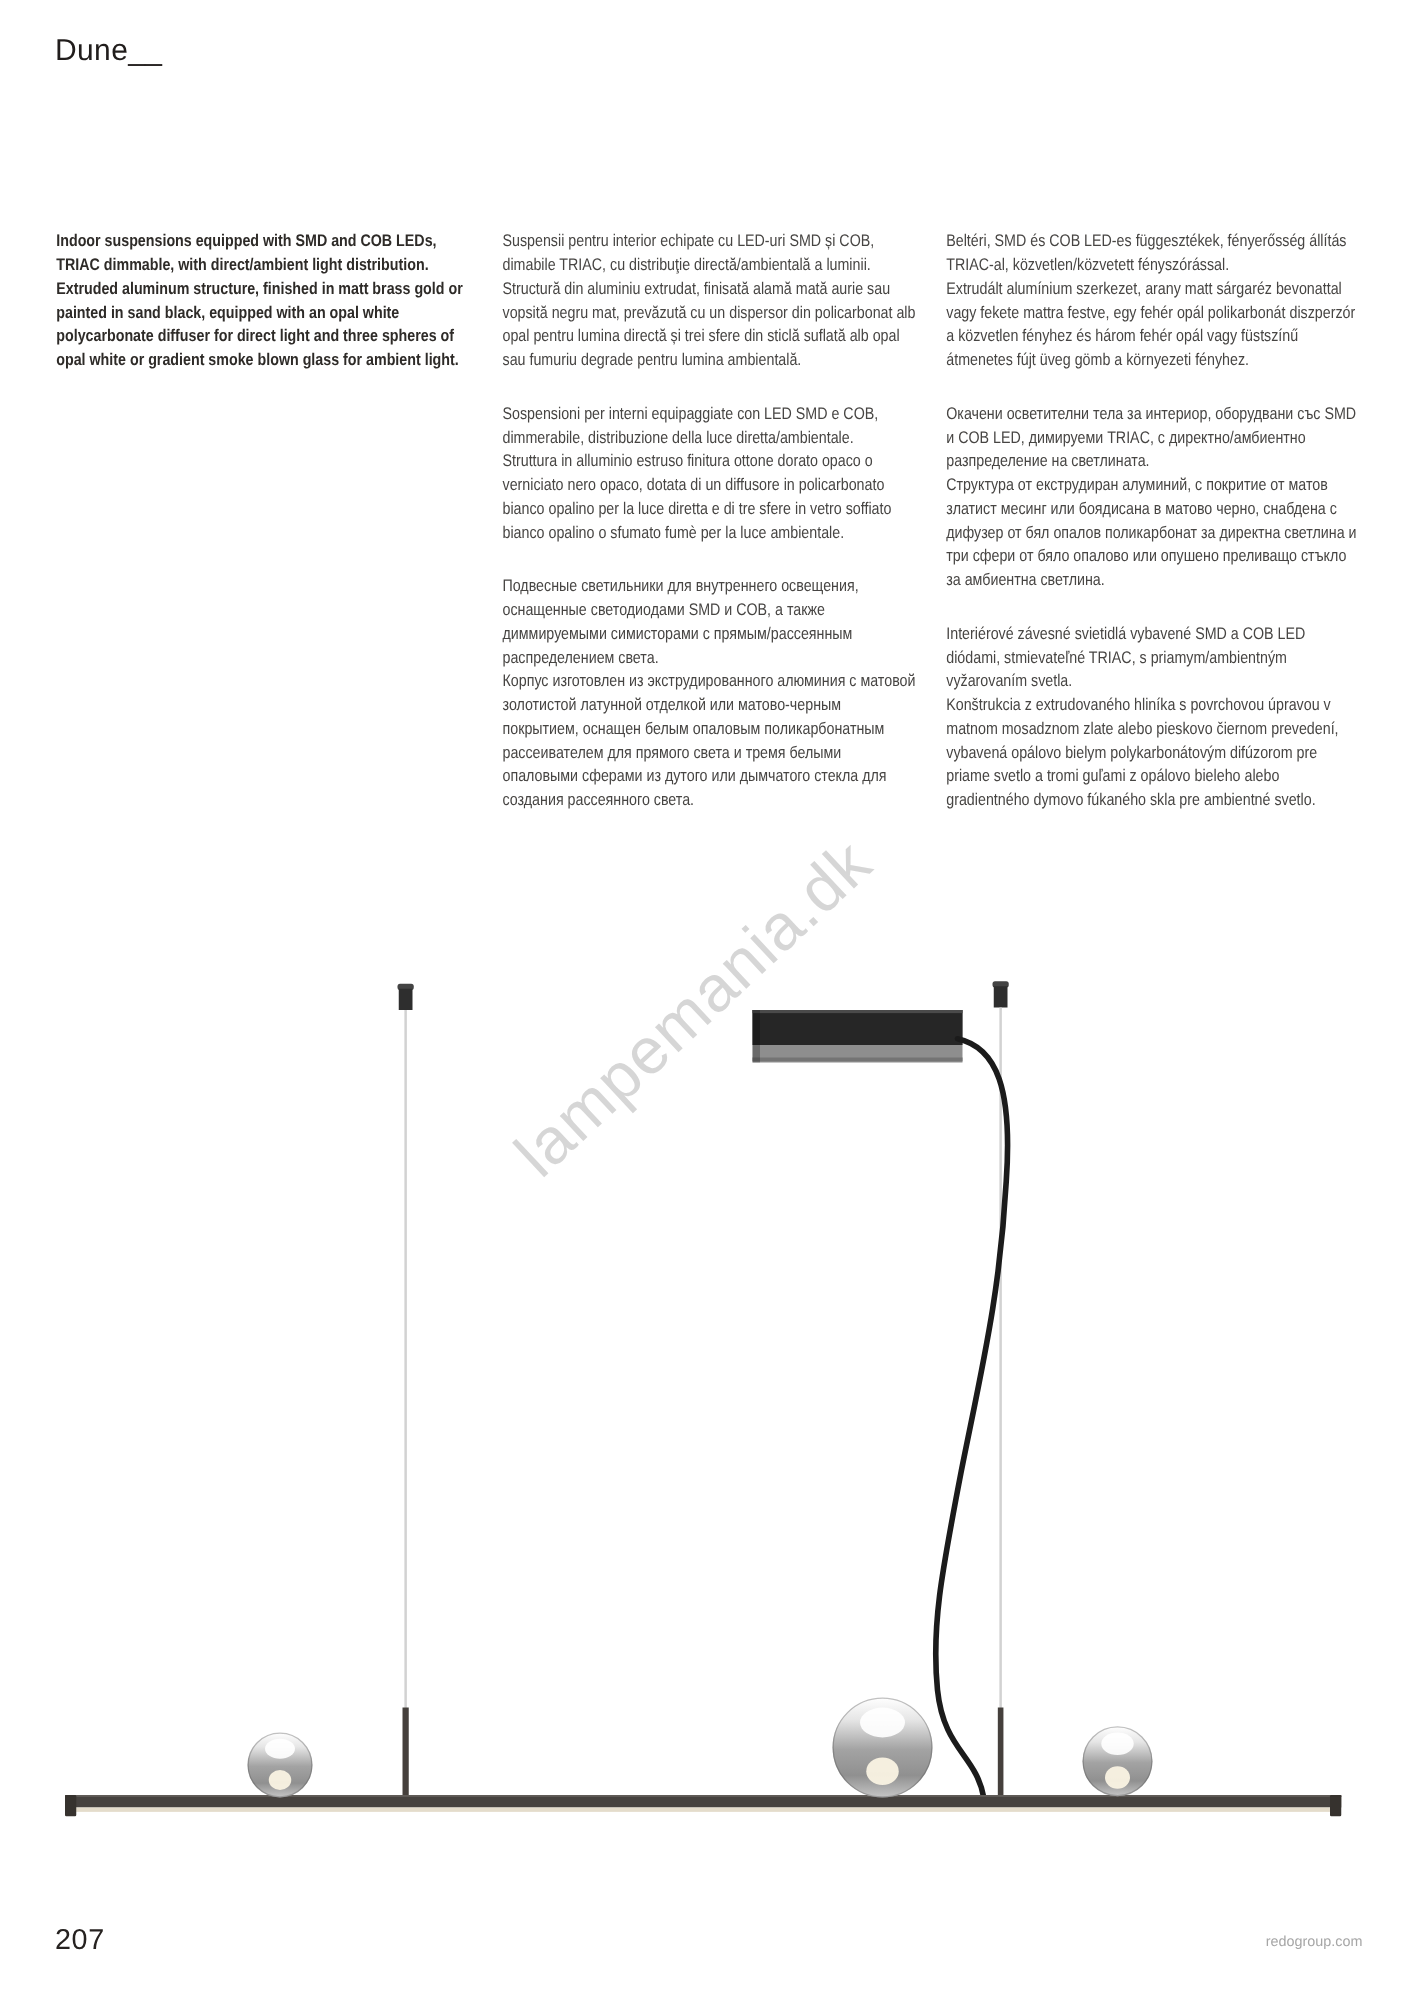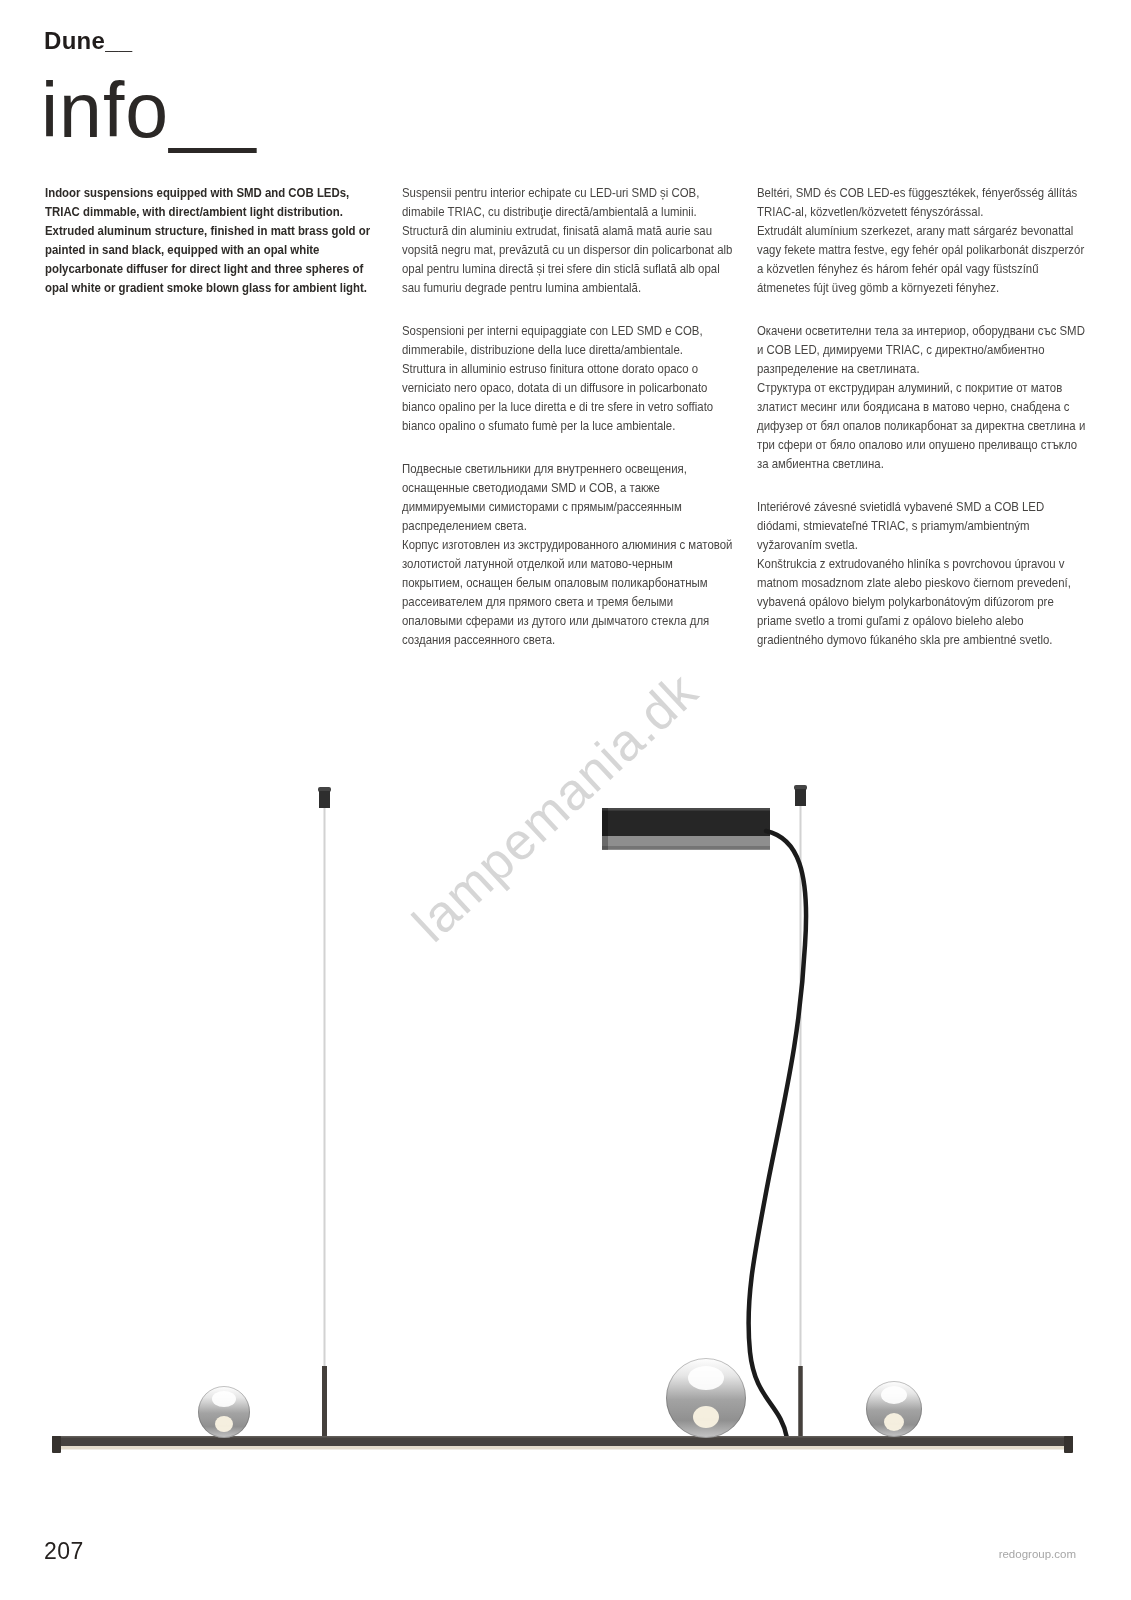--- a/index.html
+++ b/index.html
@@ -8,21 +8,21 @@
     background:#ffffff;
     font-family:"Liberation Sans", sans-serif;
     position:relative; overflow:hidden;
     color:#454341;
   }
   .page { position:absolute; inset:0; }
 
   
   .brand {
     position:absolute; left:44px; top:27px;
-    font-size:24px; font-weight:700; color:#211d1c; letter-spacing:0.3px;
+    font-size:24px; font-weight:400; color:#211d1c; letter-spacing:0.3px;
     z-index:2;
   }
   .title {
     position:absolute; left:41px; top:66px; margin:0;
     font-size:77px; font-weight:200; color:#2b2826; letter-spacing:1px;
     z-index:2;
   }
 
   
   .text-col {
@@ -54,32 +54,31 @@
     z-index:1; pointer-events:none;
   }
 
   
   .page-num {
     position:absolute; left:44px; top:1538px;
     font-size:23px; font-weight:500; color:#262220; letter-spacing:0.5px;
     z-index:2;
   }
   .site {
-    position:absolute; right:55px; top:1548px;
+    position:absolute; right:41px; top:1548px;
     font-size:11.5px; color:#a6a6a6;
     z-index:2;
   }
 </style>
 </head>
 <body>
 
 <div class="page">
 
   <div class="brand">Dune__</div>
-  <h1 class="title">info__</h1>
 
   <div class="text-col c1 col-en">
     <div class="block">
       <p>Indoor suspensions equipped with SMD and COB LEDs, TRIAC dimmable, with direct/ambient light distribution.</p>
       <p>Extruded aluminum structure, finished in matt brass gold or painted in sand black, equipped with an opal white polycarbonate diffuser for direct light and three spheres of opal white or gradient smoke blown glass for ambient light.</p>
     </div>
   </div>
 
   <div class="text-col c2">
     <div class="block">

